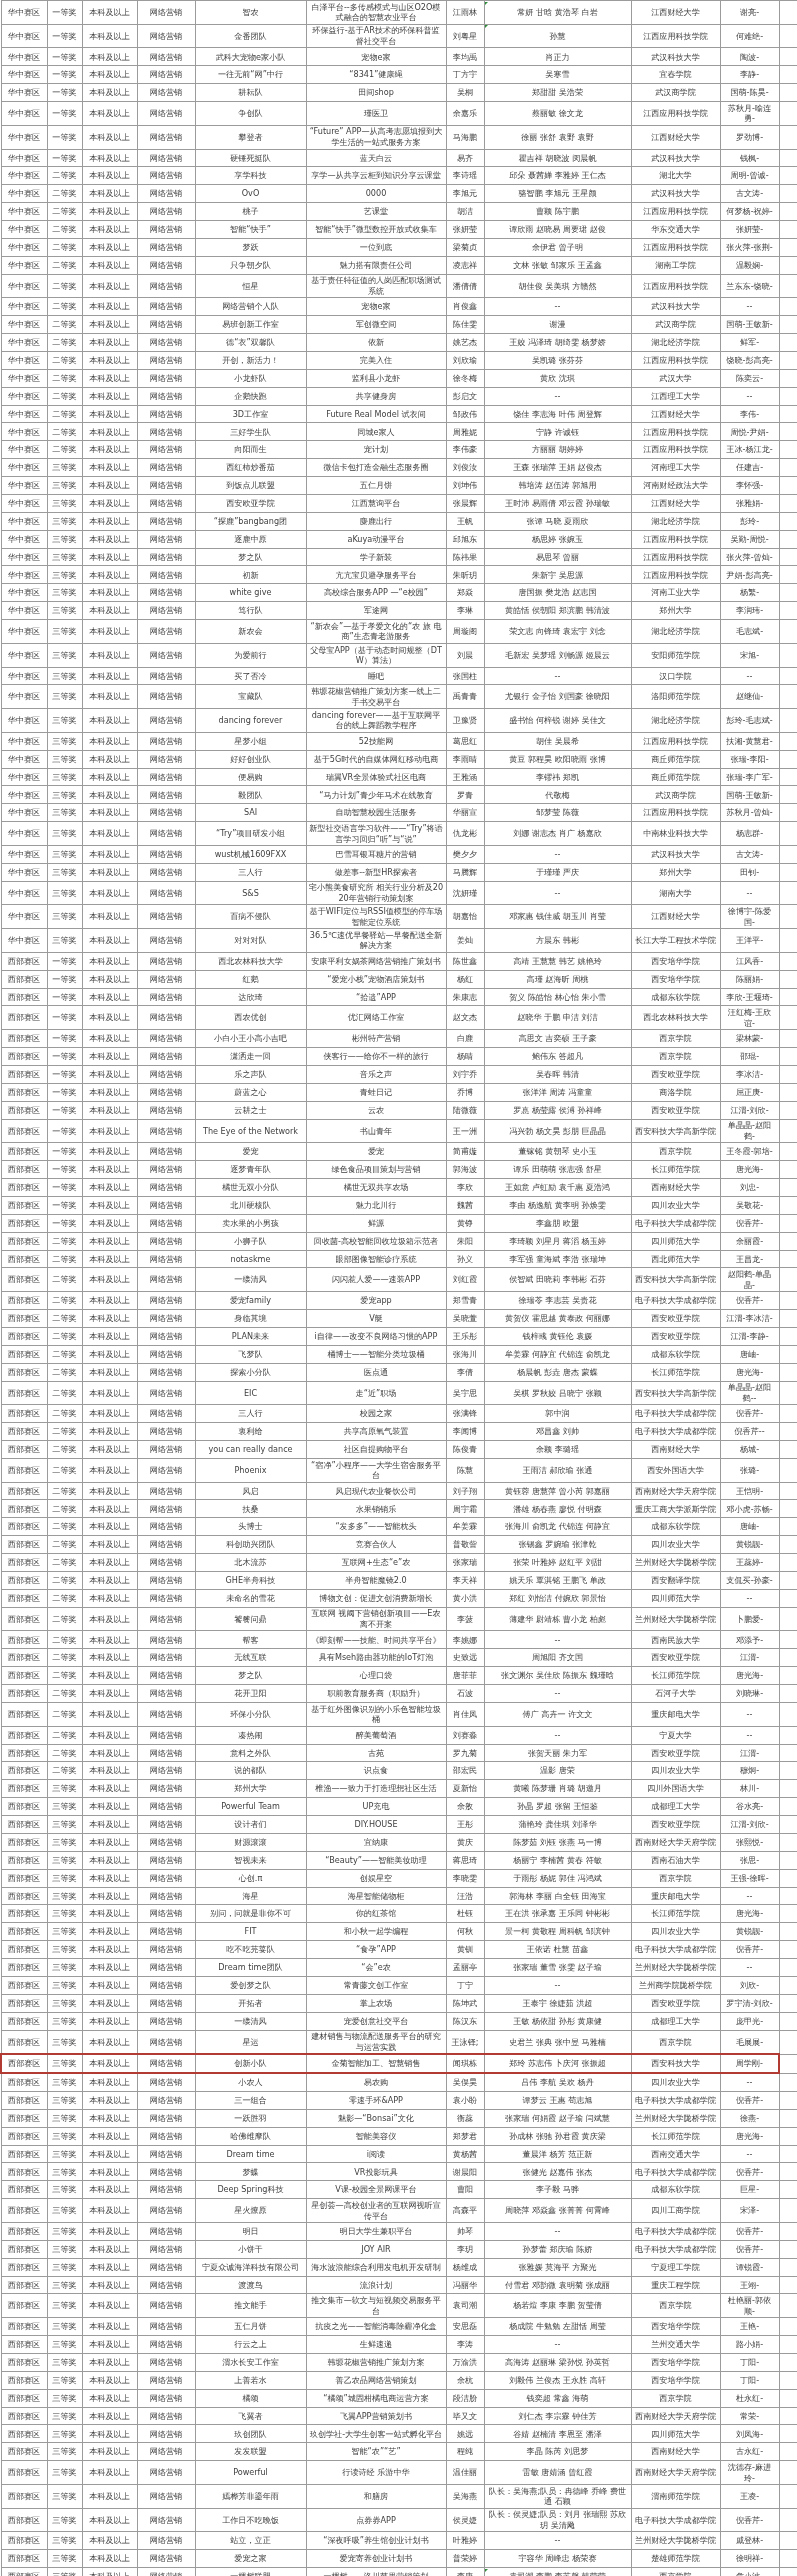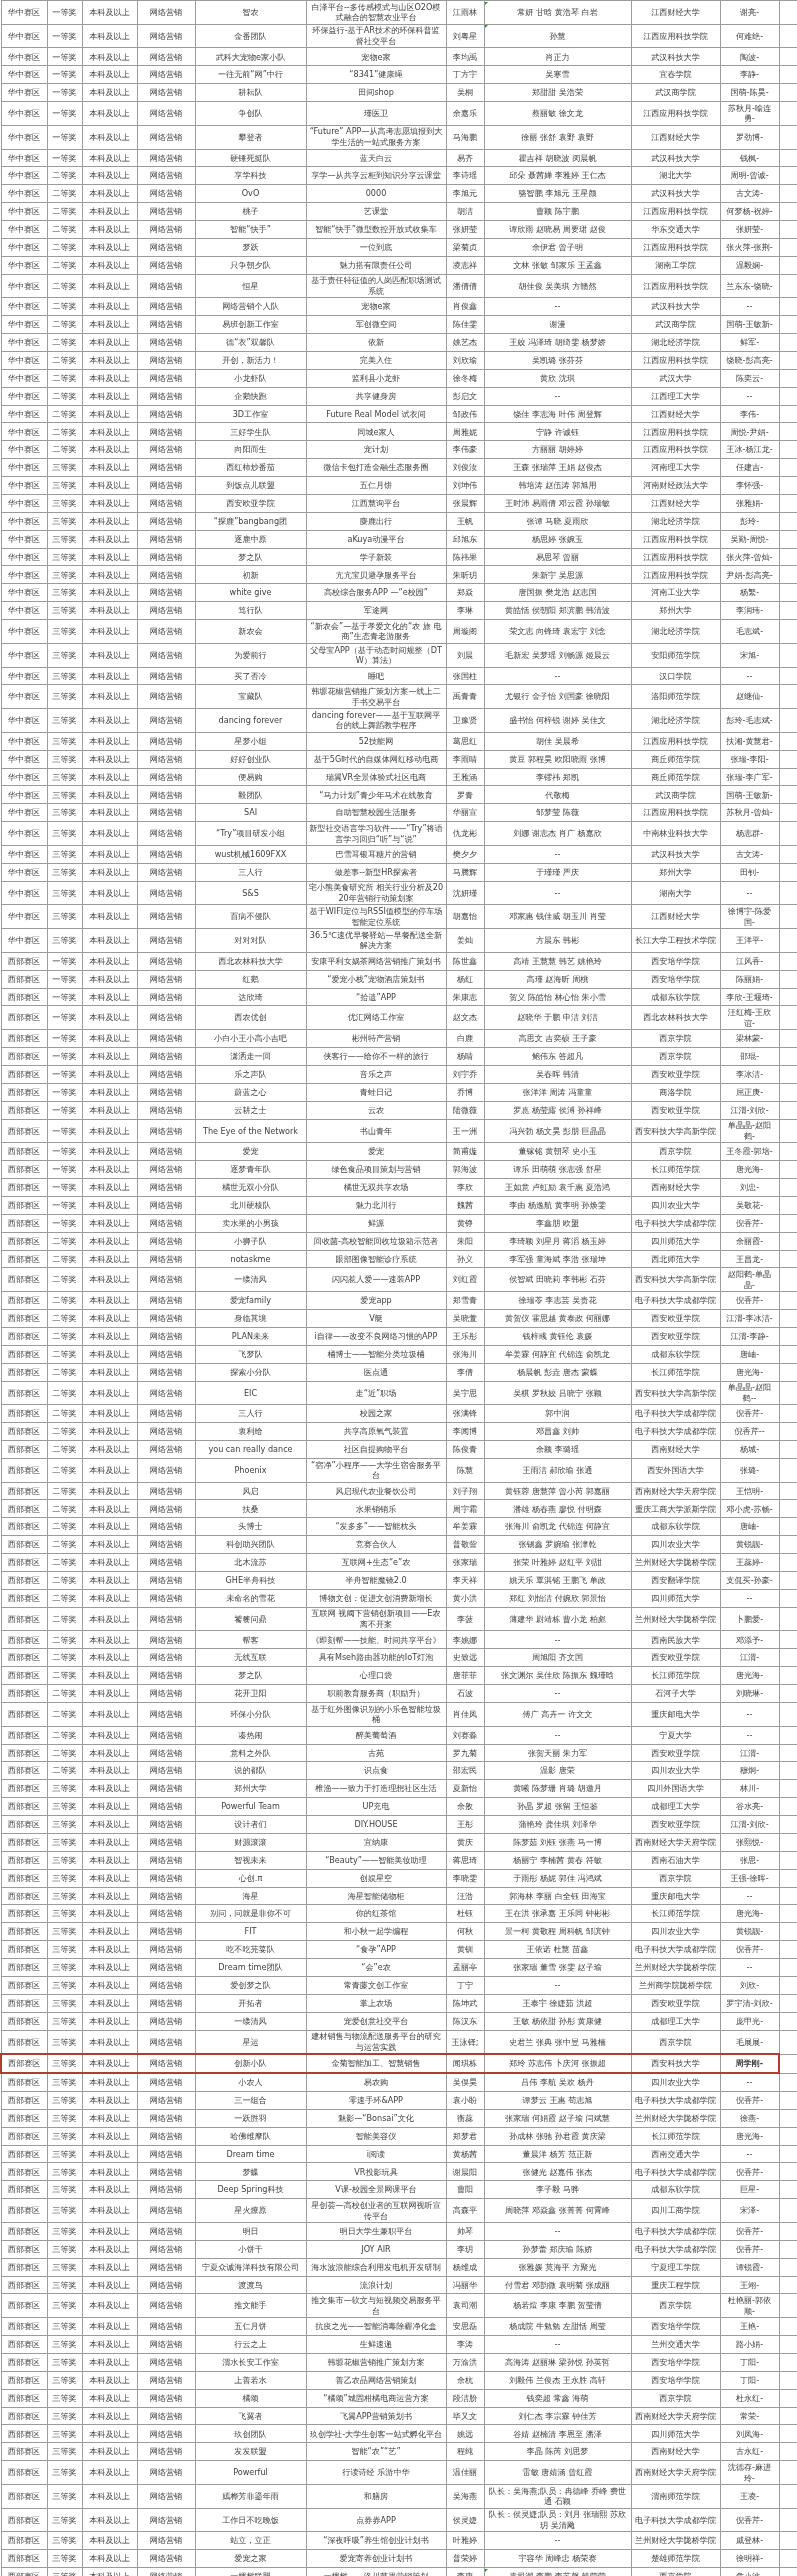--- a/index.html
+++ b/index.html
@@ -8,21 +8,21 @@
   td{
     border:0.7px solid #9b9b9b;
     font-size:8.1px;color:#3e3e3e;
     text-align:center;vertical-align:middle;
     padding:0.7px 2.2px;height:15.5px;line-height:1.32;
     overflow:hidden;word-break:break-all;
   }
   td.sliver{border-right:0;}
   tr.hl td{border-top:2.2px solid #b23b34;border-bottom:2.2px solid #b23b34;}
   tr.hl td:first-child{border-left:2.2px solid #b23b34;}
-  tr.hl td.c9{border-right:2.2px solid #b23b34;font-weight:bold;}
+  tr.hl td.c9{border-right:2.2px solid #b23b34;}
   tr.hl td.sliver{border-top:0.7px solid #9b9b9b;border-bottom:0.7px solid #9b9b9b;}
   td.note{position:relative;}
   td.note::before{
     content:"";position:absolute;left:0.7px;top:0.7px;width:0;height:0;
     border-top:3.7px solid #2e8b3a;border-right:3.7px solid transparent;
   }
 </style>
 </head>
 <body>
 

